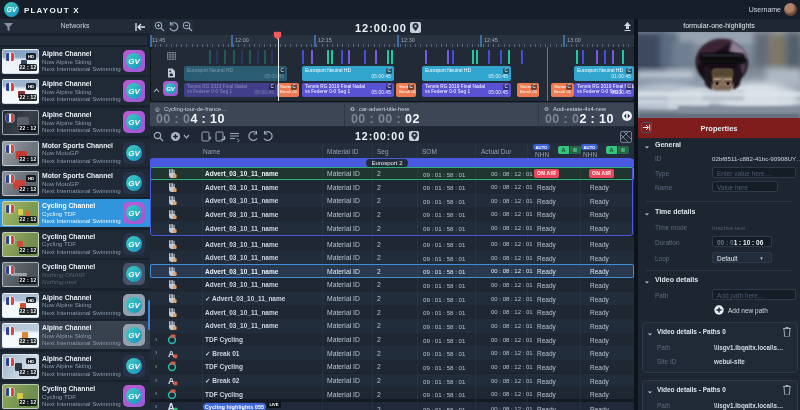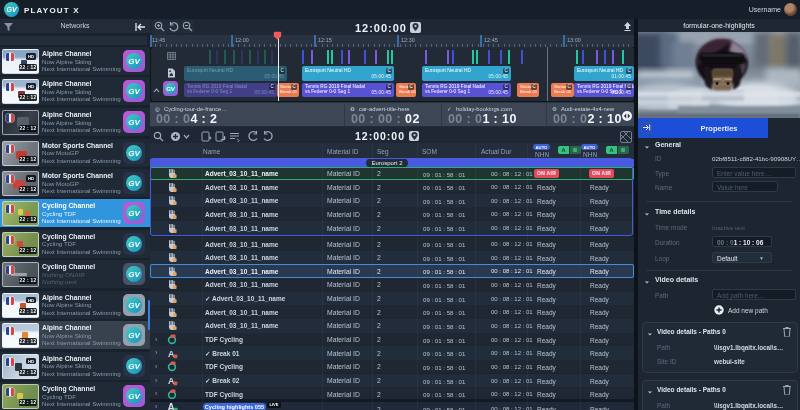--- a/index.html
+++ b/index.html
@@ -89,21 +89,21 @@
 .garr{position:absolute;left:5px;top:3px;font-size:7px;color:#93a2b4;}
 .onair-badge{position:absolute;top:2px;width:25px;height:9px;background:#e8485c;border-radius:2px;
  color:#fff;font-size:5px;font-weight:bold;text-align:center;line-height:9.5px;letter-spacing:.3px;}
 .vline{position:absolute;top:143px;width:1px;height:267px;background:rgba(110,130,160,.10);}
 
 #splitter{left:634px;top:19px;width:4px;height:391px;background:#0d131b;}
 #preview-title{left:638px;top:19px;width:162px;height:13px;background:#1f2733;
  text-align:center;font-size:7px;color:#dfe7ef;line-height:13px;}
 #photo{left:638px;top:32px;width:162px;height:86px;overflow:hidden;}
 #props{left:638px;top:118px;width:162px;height:292px;background:#1d2530;}
-#props-head{left:0;top:0;width:130px;height:20px;background:#1d4ed8;}
+#props-head{left:0;top:0;width:162px;height:20px;background:#7f1d1d;}
 #props-head .t{position:absolute;left:0;top:6px;width:162px;text-align:center;font-size:7.5px;font-weight:bold;color:#e6edf4;}
 .sect{position:absolute;left:17px;font-size:7px;font-weight:bold;color:#dde5ee;}
 .chev{position:absolute;left:6px;font-size:7px;color:#b8c4d2;font-weight:bold;}
 .plab{position:absolute;left:17px;font-size:6.5px;color:#5c6b7d;}
 .pval{position:absolute;left:74px;font-size:6.2px;color:#cfd9e4;white-space:nowrap;}
 .pin-box{position:absolute;left:74px;width:84px;height:11px;background:#141c26;border:1px solid #2e3949;border-radius:2px;
  font-size:6.5px;color:#4e5d6f;line-height:11px;padding-left:4px;box-sizing:border-box;}
 .pdiv{position:absolute;left:8px;width:146px;height:1px;background:#2a3442;}
 .pcard{position:absolute;left:4px;width:154px;border:1px solid #2e3949;border-radius:4px;background:#202a36;}
 </style>
@@ -474,33 +474,28 @@
   </div>
   <div class="abs" id="playline"></div>
   <svg class="abs" style="left:273px;top:31px" width="9" height="10" viewBox="0 0 9 10">
     <path d="M1.6 0.8 H7.4 Q8.2 0.8 8.2 1.6 V4.8 Q8.2 5.7 7.4 6.2 L4.5 8.4 L1.6 6.2 Q0.8 5.7 0.8 4.8 V1.6 Q0.8 0.8 1.6 0.8 Z" fill="#f05a5a"></path>
     </svg>
 
   <div class="abs" id="counters">
     <div class="cnt" style="left:0;border-left:none">
         <span class="ci">◎</span>
         <span class="cl">Cycling-tour-de-france…</span>
-        <span class="cd">00 : 0<b>4 : 2</b></span>
+        <span class="cd">00 : 0<b>4 : 10</b></span>
       </div>
     <div class="cnt" style="left:194px">
         <span class="ci">♻</span>
         <span class="cl">car-advert-title-here</span>
         <span class="cd">00 : 00 : <b>02</b></span>
       </div>
-    <div class="cnt" style="left:291px">
-        <span class="ci">✓</span>
-        <span class="cl">holiday-bookings.com</span>
-        <span class="cd">00 : 0<b>1 : 10</b></span>
-      </div>
-    <div class="cnt" style="left:396px">
+    <div class="cnt" style="left:388px">
         <span class="ci">⚙</span>
         <span class="cl">Audi-estate-4x4-new</span>
         <span class="cd">00 : 0<b>2 : 10</b></span>
       </div>
   </div>
   <div class="abs" id="toolbar2"></div>
   <svg class="abs" style="left:153px;top:131px" width="11" height="11" viewBox="0 0 11 11">
       <circle cx="4.5" cy="4.5" r="3.2" fill="none" stroke="#9aa8b8" stroke-width="1.2"></circle>
       <path d="M7 7 L10 10" stroke="#9aa8b8" stroke-width="1.3"></path>
     </svg>

